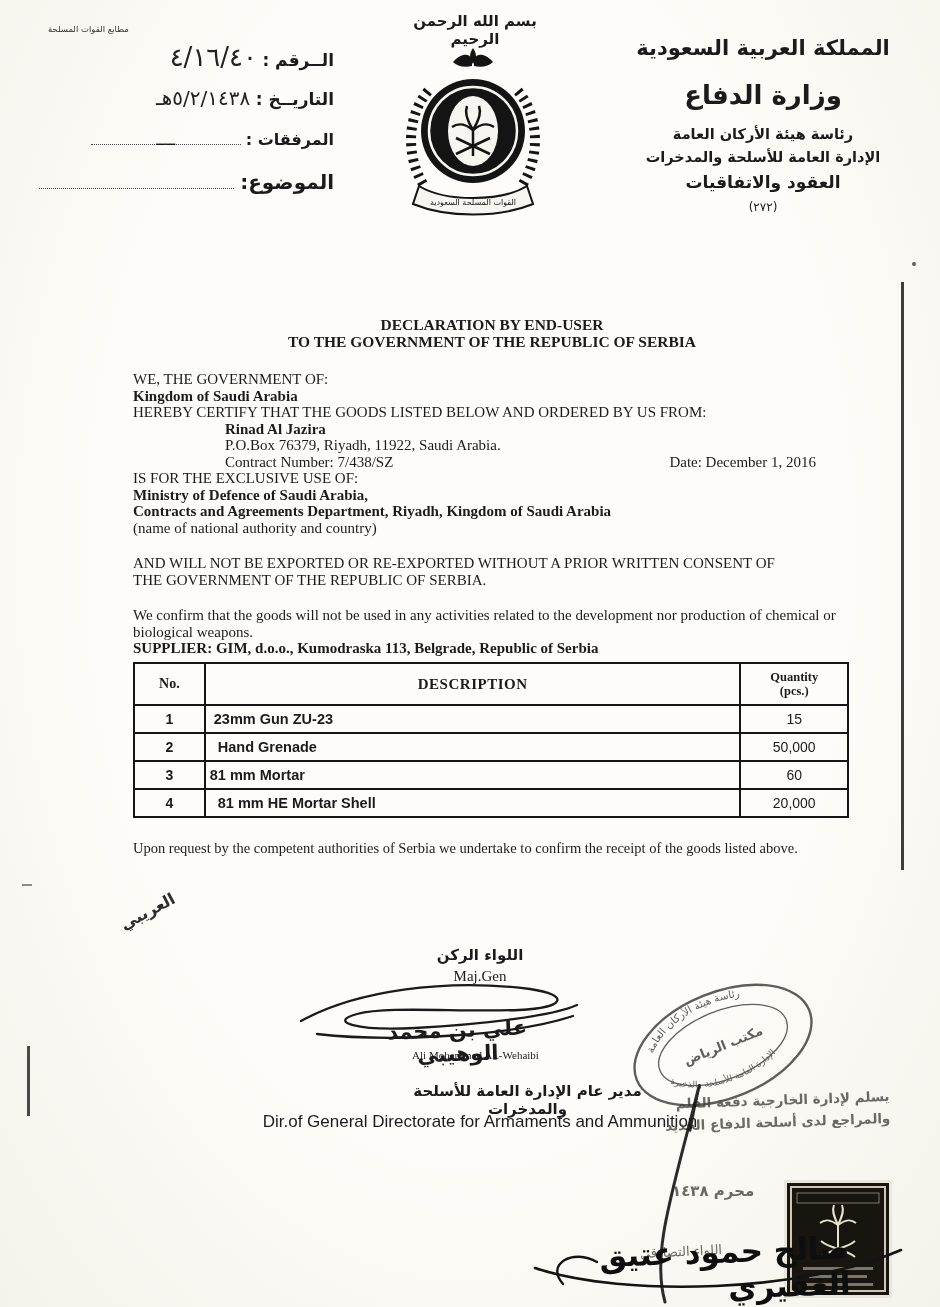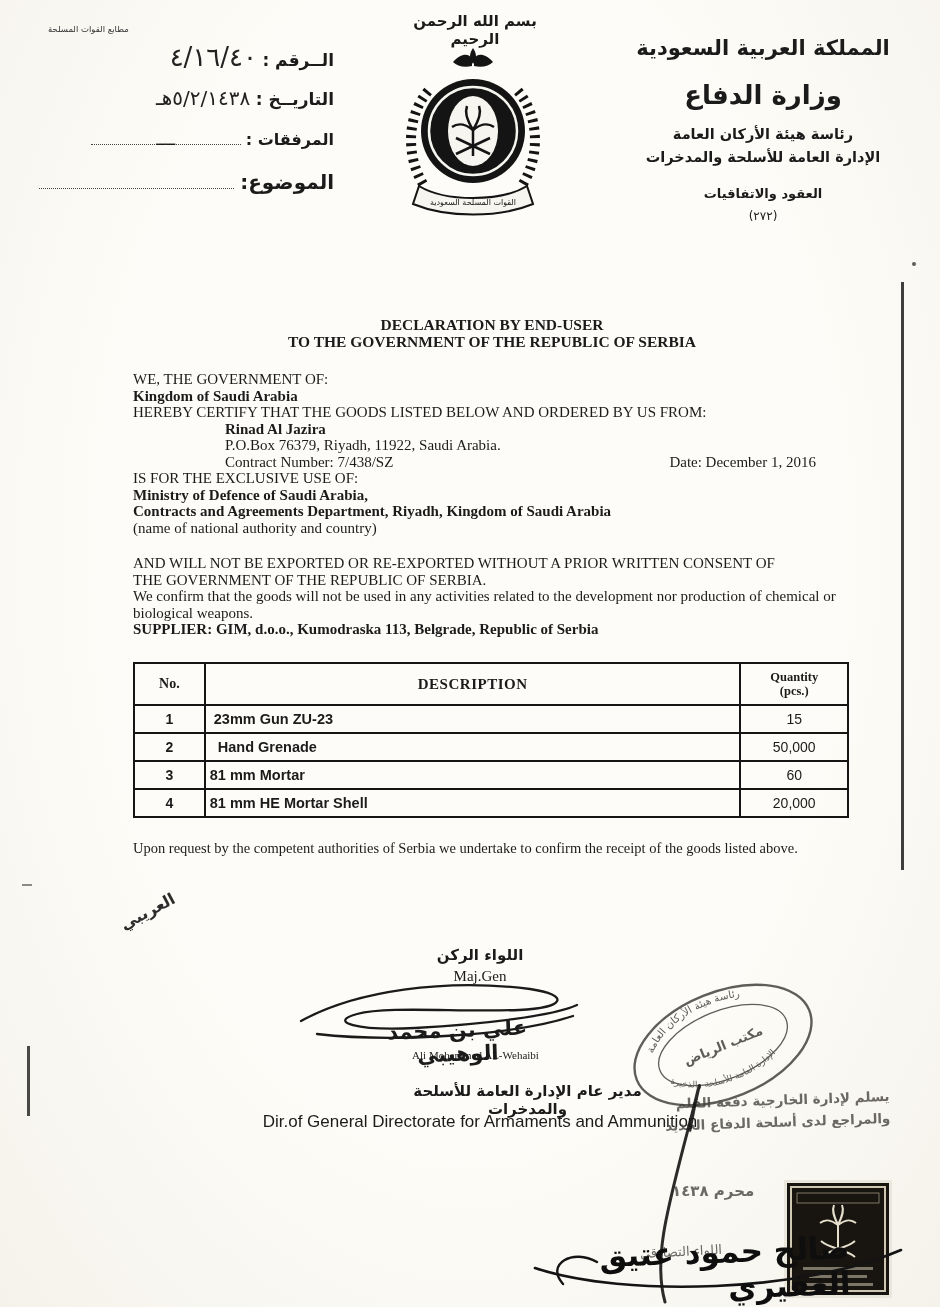--- a/index.html
+++ b/index.html
@@ -78,21 +78,21 @@
   <div class="abs ar" style="left:28px;top:170px;width:306px;font-size:20px">
     <span class="b">الموضوع:</span>
     <span class="dotted" style="width:195px"></span>
   </div>
 
   <div class="abs ar center" style="left:612px;top:36px;width:302px">
     <div class="b" style="font-size:21px;white-space:nowrap">المملكة العربية السعودية</div>
     <div class="b" style="font-size:26px;margin-top:20px">وزارة الدفاع</div>
     <div class="b" style="font-size:14.5px;margin-top:16px">رئاسة هيئة الأركان العامة</div>
     <div class="b" style="font-size:14.5px;margin-top:7px">الإدارة العامة للأسلحة والمدخرات</div>
-    <div class="b" style="font-size:13px;margin-top:21px">العقود والاتفاقيات</div>
+    <div class="b" style="font-size:17px;margin-top:7px">العقود والاتفاقيات</div>
     <div style="font-size:12px;margin-top:8px">(٢٧٢)</div>
   </div>
 
   <div class="abs" style="left:133px;top:316px;width:718px">
     <div class="center b" style="font-size:15.5px;line-height:17px">DECLARATION BY END-USER</div>
     <div class="center b" style="font-size:15.5px;line-height:17px">TO THE GOVERNMENT OF THE REPUBLIC OF SERBIA</div>
 
     <div class="line" style="margin-top:21px">WE, THE GOVERNMENT OF:</div>
     <div class="line b">Kingdom of Saudi Arabia</div>
     <div class="line">HEREBY CERTIFY THAT THE GOODS LISTED BELOW AND ORDERED BY US FROM:</div>
@@ -103,21 +103,21 @@
       <span style="margin-left:auto;margin-right:35px">Date: December 1, 2016</span>
     </div>
     <div class="line">IS FOR THE EXCLUSIVE USE OF:</div>
     <div class="line b">Ministry of Defence of Saudi Arabia,</div>
     <div class="line b">Contracts and Agreements Department, Riyadh, Kingdom of Saudi Arabia</div>
     <div class="line">(name of national authority and country)</div>
 
     <div class="line" style="margin-top:19px">AND WILL NOT BE EXPORTED OR RE-EXPORTED WITHOUT A PRIOR WRITTEN CONSENT OF</div>
     <div class="line">THE GOVERNMENT OF THE REPUBLIC OF SERBIA.</div>
 
-    <div class="line" style="">We confirm that the goods will not be used in any activities related to the development nor production of chemical or biological weapons.</div>
+    <div class="line" style="margin-top:19px">We confirm that the goods will not be used in any activities related to the development nor production of chemical or biological weapons.</div>
     <div class="line b">SUPPLIER:  GIM, d.o.o., Kumodraska 113, Belgrade, Republic of Serbia</div>
   </div>
 
   <table class="goods abs" style="left:133px;top:662px">
     <thead>
       <tr style="height:42px">
         <th style="width:68px;font-size:14px">No.</th>
         <th style="width:543px;font-size:15px;letter-spacing:0.5px">DESCRIPTION</th>
         <th style="width:105px;font-size:12.5px;line-height:14px">
           <div>Quantity</div>
@@ -136,21 +136,21 @@
         <td class="sans b" style="font-size:14.5px;padding-left:12px">Hand Grenade</td>
         <td class="center sans" style="font-size:14px">50,000</td>
       </tr>
       <tr style="height:28px">
         <td class="center sans b" style="font-size:14px">3</td>
         <td class="sans b" style="font-size:14.5px;padding-left:4px">81 mm Mortar</td>
         <td class="center sans" style="font-size:14px">60</td>
       </tr>
       <tr style="height:28px">
         <td class="center sans b" style="font-size:14px">4</td>
-        <td class="sans b" style="font-size:14.5px;padding-left:4px">81 mm HE Mortar Shell</td>
+        <td class="sans b" style="font-size:14.5px;padding-left:12px">81 mm HE Mortar Shell</td>
         <td class="center sans" style="font-size:14px">20,000</td>
       </tr>
     </tbody>
   </table>
 
   <div class="abs" style="left:133px;top:840px;width:718px;font-size:14.5px;line-height:17px">Upon request by the competent authorities of Serbia we undertake to confirm the receipt of the goods listed above.</div>
 
   <div class="abs hand b" style="left:118px;top:902px;font-size:16px;transform:rotate(-28deg);color:#2c2c2c">العريبي</div>
 
   <div class="abs ar b center" style="left:415px;top:946px;width:130px;font-size:15px">اللواء الركن</div>

